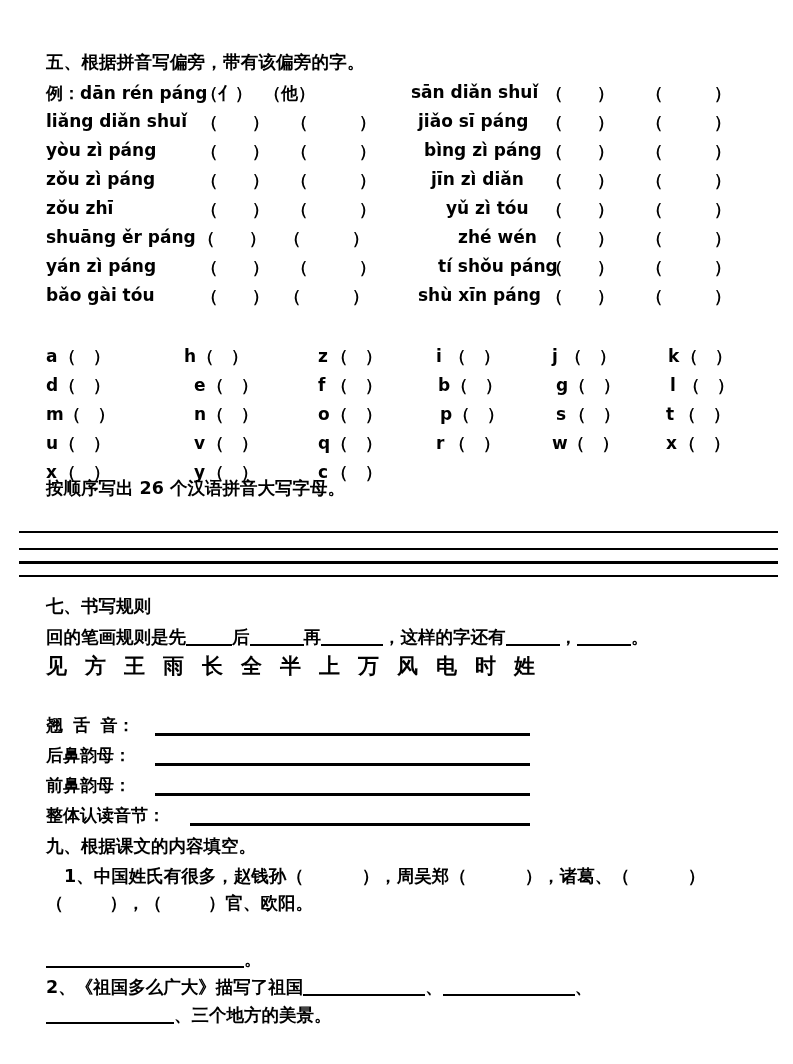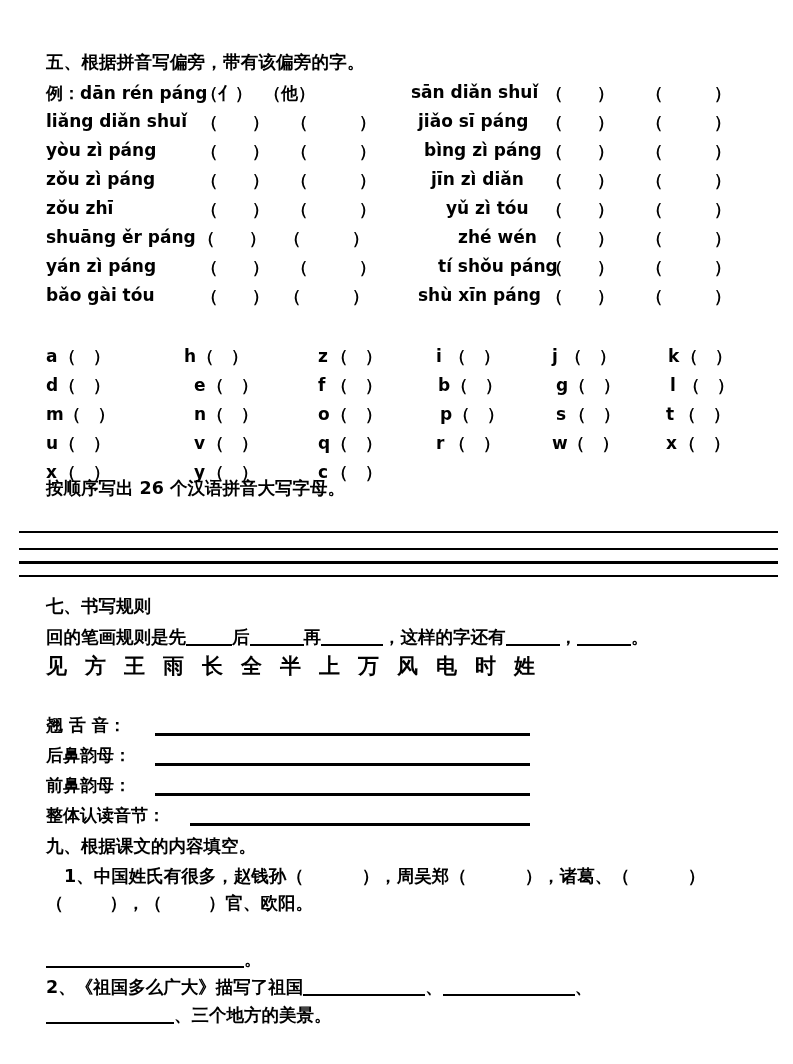--- a/index.html
+++ b/index.html
@@ -87,21 +87,21 @@
   
   #sec8-chars {
     position: absolute;
     left: 46px; top: 652px;
     font-weight: bold; font-size: 21px;
     white-space: nowrap;
   }
   #sec8-chars span { display: inline-block; width: 39px; text-align: left; }
 
   
-  .clsrow { position: absolute; font-weight: bold; font-size: 17px; white-space: nowrap; }
+  .clsrow { position: absolute; font-weight: bold; font-size: 17px; white-space: nowrap; font-family: Liberation Mono, monospace; }
 
   
   .s9line { position: absolute; font-weight: bold; font-size: 17.5px; white-space: nowrap; }
 </style>
 </head>
 <body>
 
 <div class="page">
 
   <div class="hdr abs" style="left:46px; top:50px;">五、根据拼音写偏旁，带有该偏旁的字。</div>

